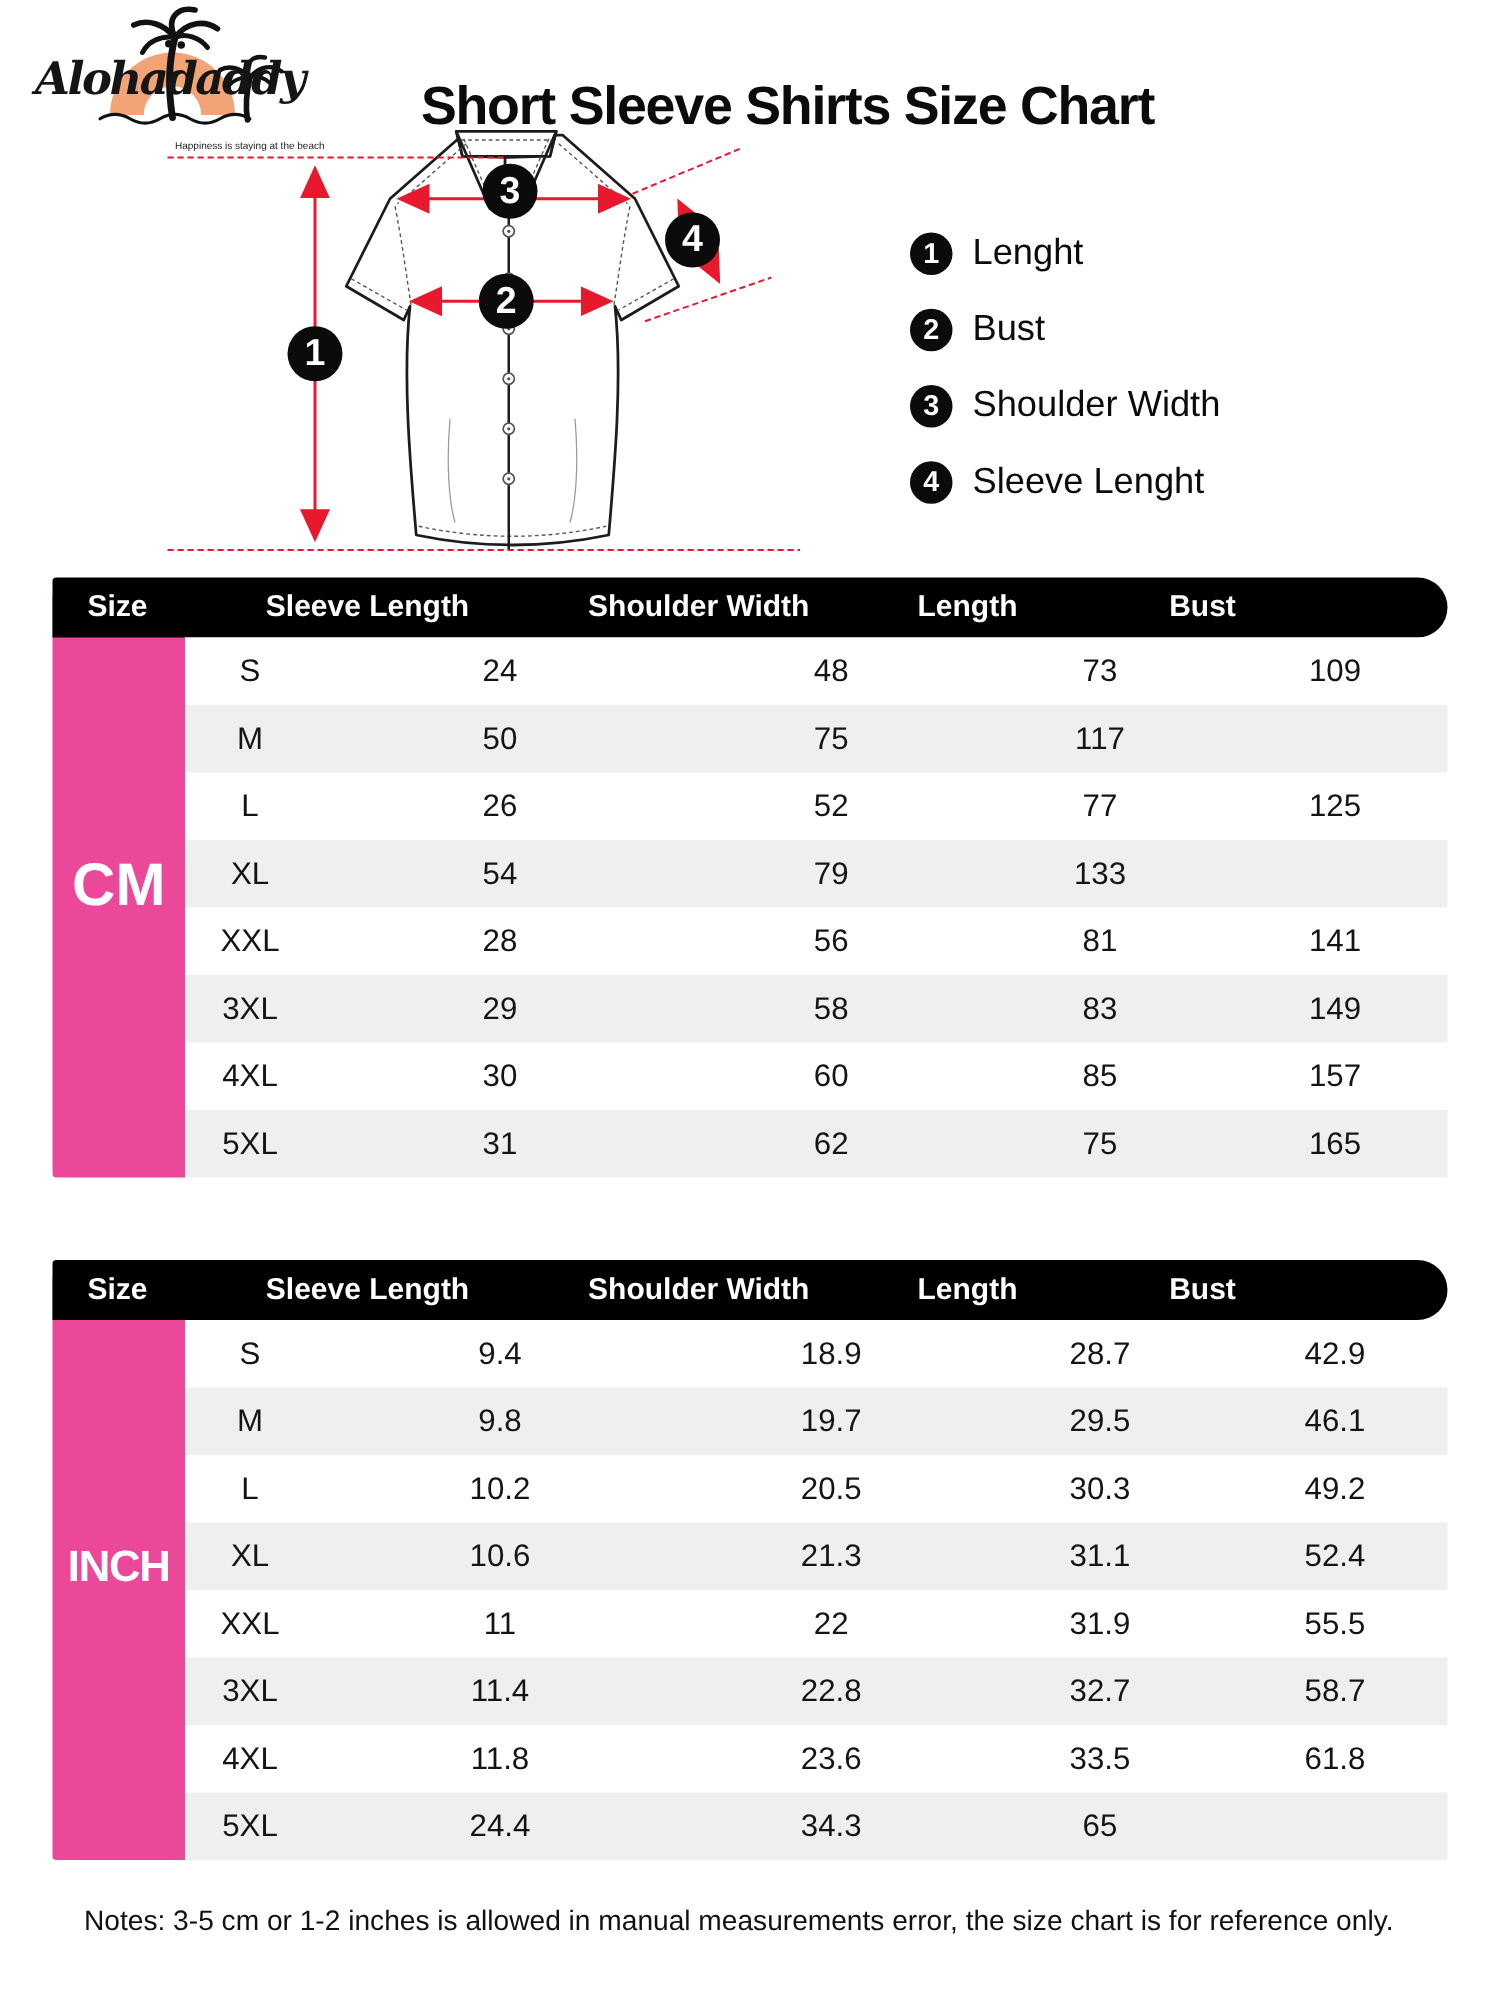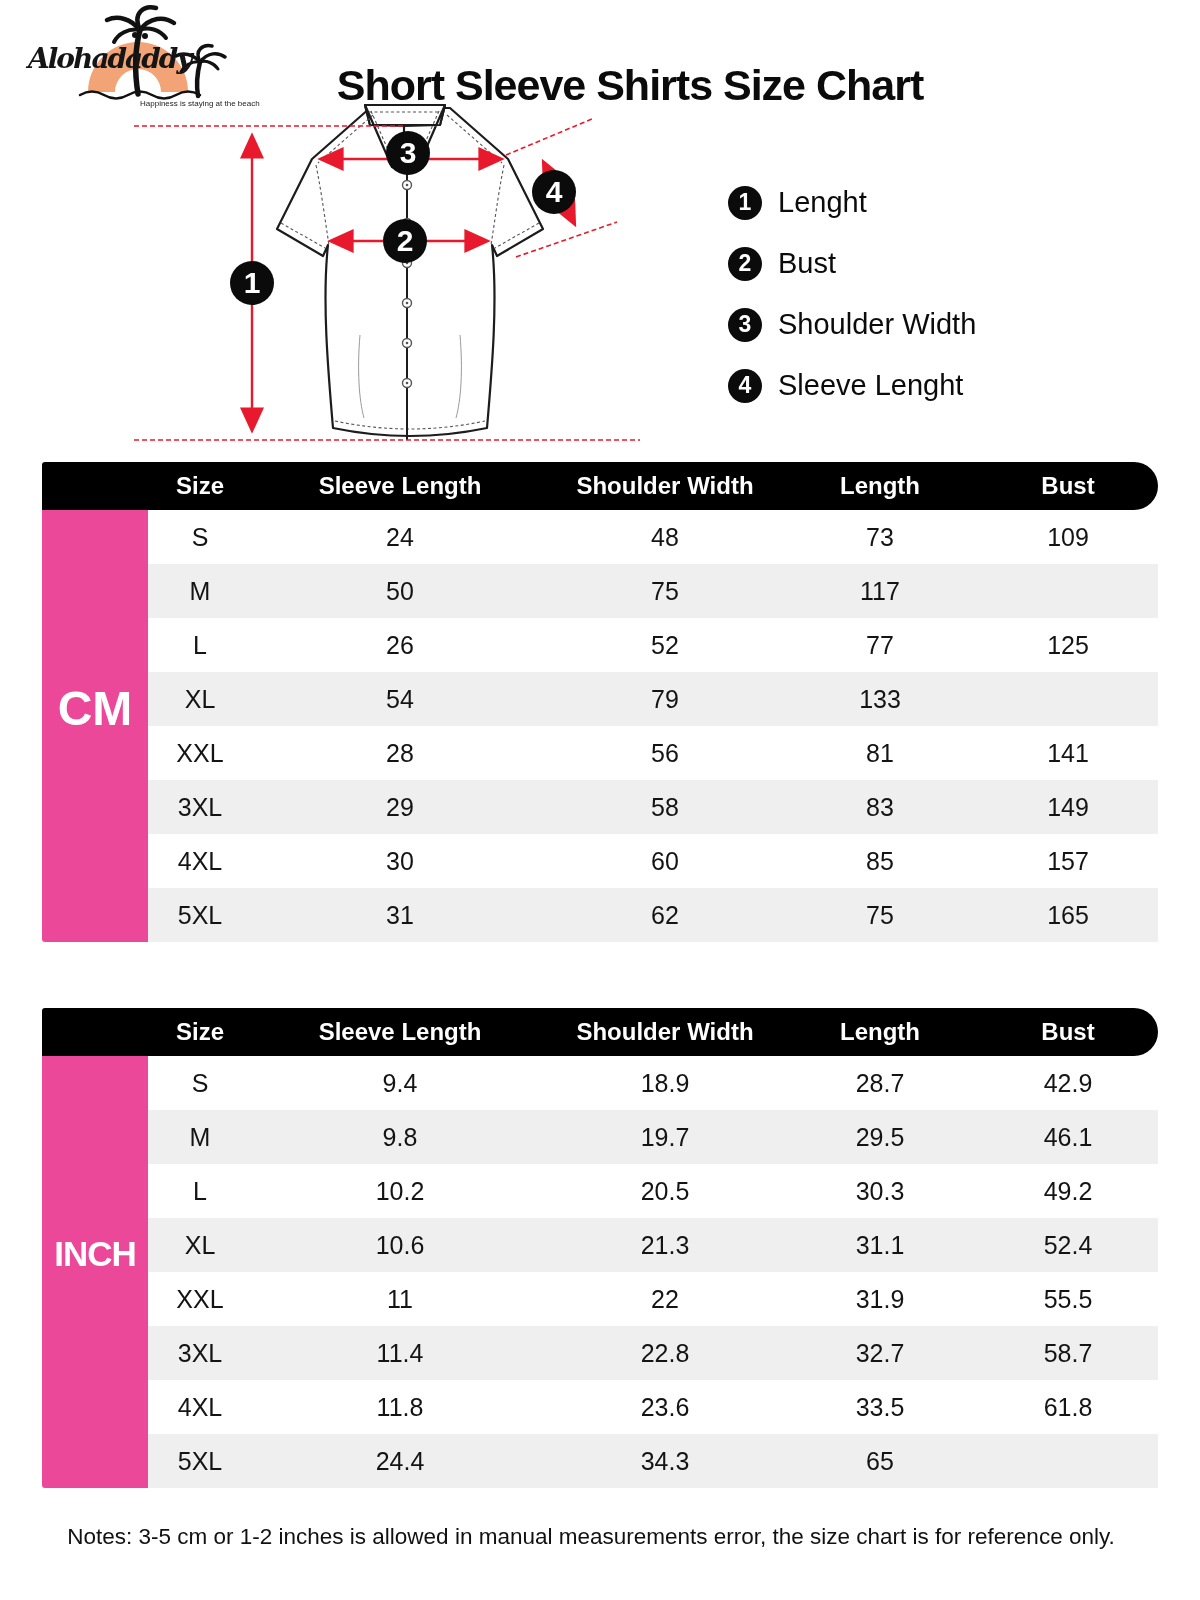--- a/index.html
+++ b/index.html
@@ -1,22 +1,22 @@
 <!DOCTYPE html>
 <html><head>
 <meta charset="utf-8">
 <style>
   html,body{margin:0;padding:0;background:#fff;}
   body{width:1200px;height:1600px;position:relative;font-family:"Liberation Sans",sans-serif;color:#111;overflow:hidden;}
 
   
   .logo{position:absolute;left:28px;top:4px;width:252px;height:118px;}
   .logo svg{position:absolute;left:0;top:0;}
-  .brand{position:absolute;left:0px;top:38px;font-family:"DejaVu Serif",serif;font-style:italic;font-weight:bold;font-size:28px;letter-spacing:-2px;color:#151515;white-space:nowrap;}
-  .tagline{position:absolute;left:112px;top:95px;font-size:8px;color:#222;white-space:nowrap;}
+  .brand{position:absolute;left:0px;top:38px;font-family:"DejaVu Serif",serif;font-style:italic;font-weight:bold;font-size:36px;letter-spacing:-2px;color:#151515;white-space:nowrap;}
+  .tagline{position:absolute;left:112px;top:108px;font-size:8px;color:#222;white-space:nowrap;}
 
   
   .title{position:absolute;left:280px;top:32px;width:700px;text-align:center;font-size:43px;font-weight:bold;letter-spacing:-1px;color:#0b0b0b;}
 
   
   .diagram{position:absolute;left:120px;top:95px;width:560px;height:360px;}
   .marker{position:absolute;width:44px;height:44px;border-radius:50%;background:#0b0b0b;color:#fff;
           display:flex;align-items:center;justify-content:center;font-size:30px;font-weight:bold;}
   .m1{left:110px;top:166px;} .m2{left:263px;top:124px;} .m3{left:266px;top:36px;} .m4{left:412px;top:75px;}
 
@@ -28,21 +28,21 @@
 
   
   .sizetable{position:absolute;left:42px;width:1116px;}
   .t-cm{top:462px;height:480px;}
   .t-inch{top:1008px;height:480px;}
   .unitcol{position:absolute;left:0;top:12px;bottom:0;width:106px;background:#ec4899;color:#fff;
            display:flex;align-items:center;justify-content:center;font-weight:bold;border-radius:3px 0 0 3px;}
   .t-cm .unitcol{font-size:48px;}
   .t-inch .unitcol{font-size:35px;letter-spacing:-1px;}
   .thead{position:absolute;left:0;right:0;top:0;height:48px;background:#000;border-radius:3px 24px 24px 0;
-         display:grid;grid-template-columns:104px 296px 234px 196px 180px;padding-left:106px;box-sizing:content-box;
+         display:grid;grid-template-columns:104px 296px 234px 196px 180px;box-sizing:content-box;
          align-items:center;color:#fff;font-weight:bold;font-size:24px;text-align:center;}
   .tbody{position:absolute;left:106px;right:0;top:48px;}
   .trow{display:grid;grid-template-columns:104px 296px 234px 196px 180px;height:54px;align-items:center;
         text-align:center;font-size:25px;background:#fff;color:#141414;}
   .trow.alt{background:#efefef;}
 
   
   .notes{position:absolute;left:0;top:1524px;width:1182px;text-align:center;font-size:22.5px;color:#111;margin:0;}
 </style>
 </head>

